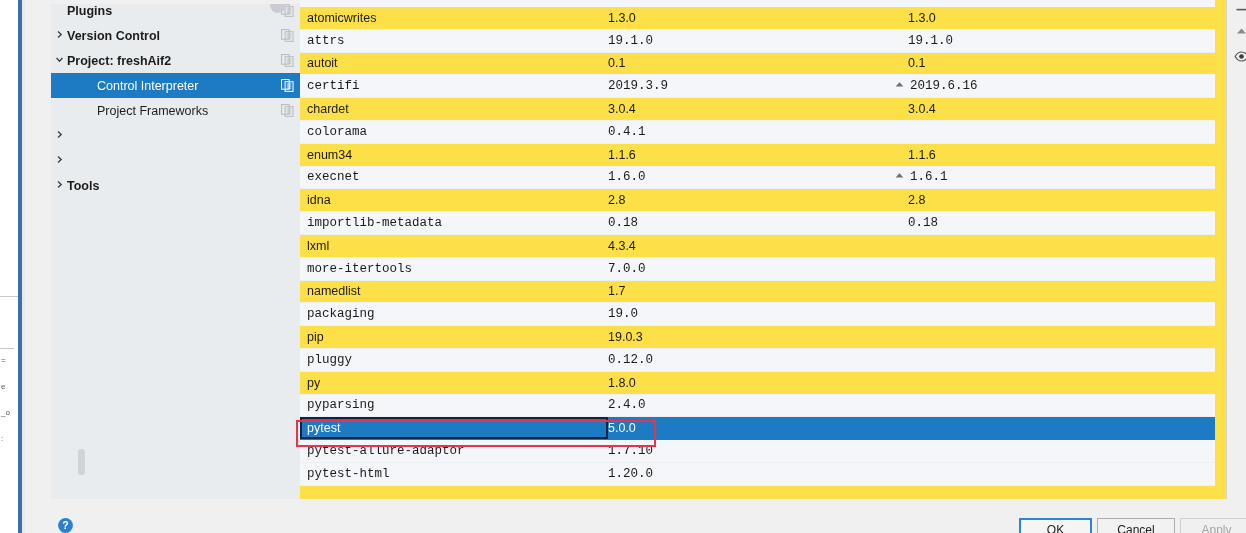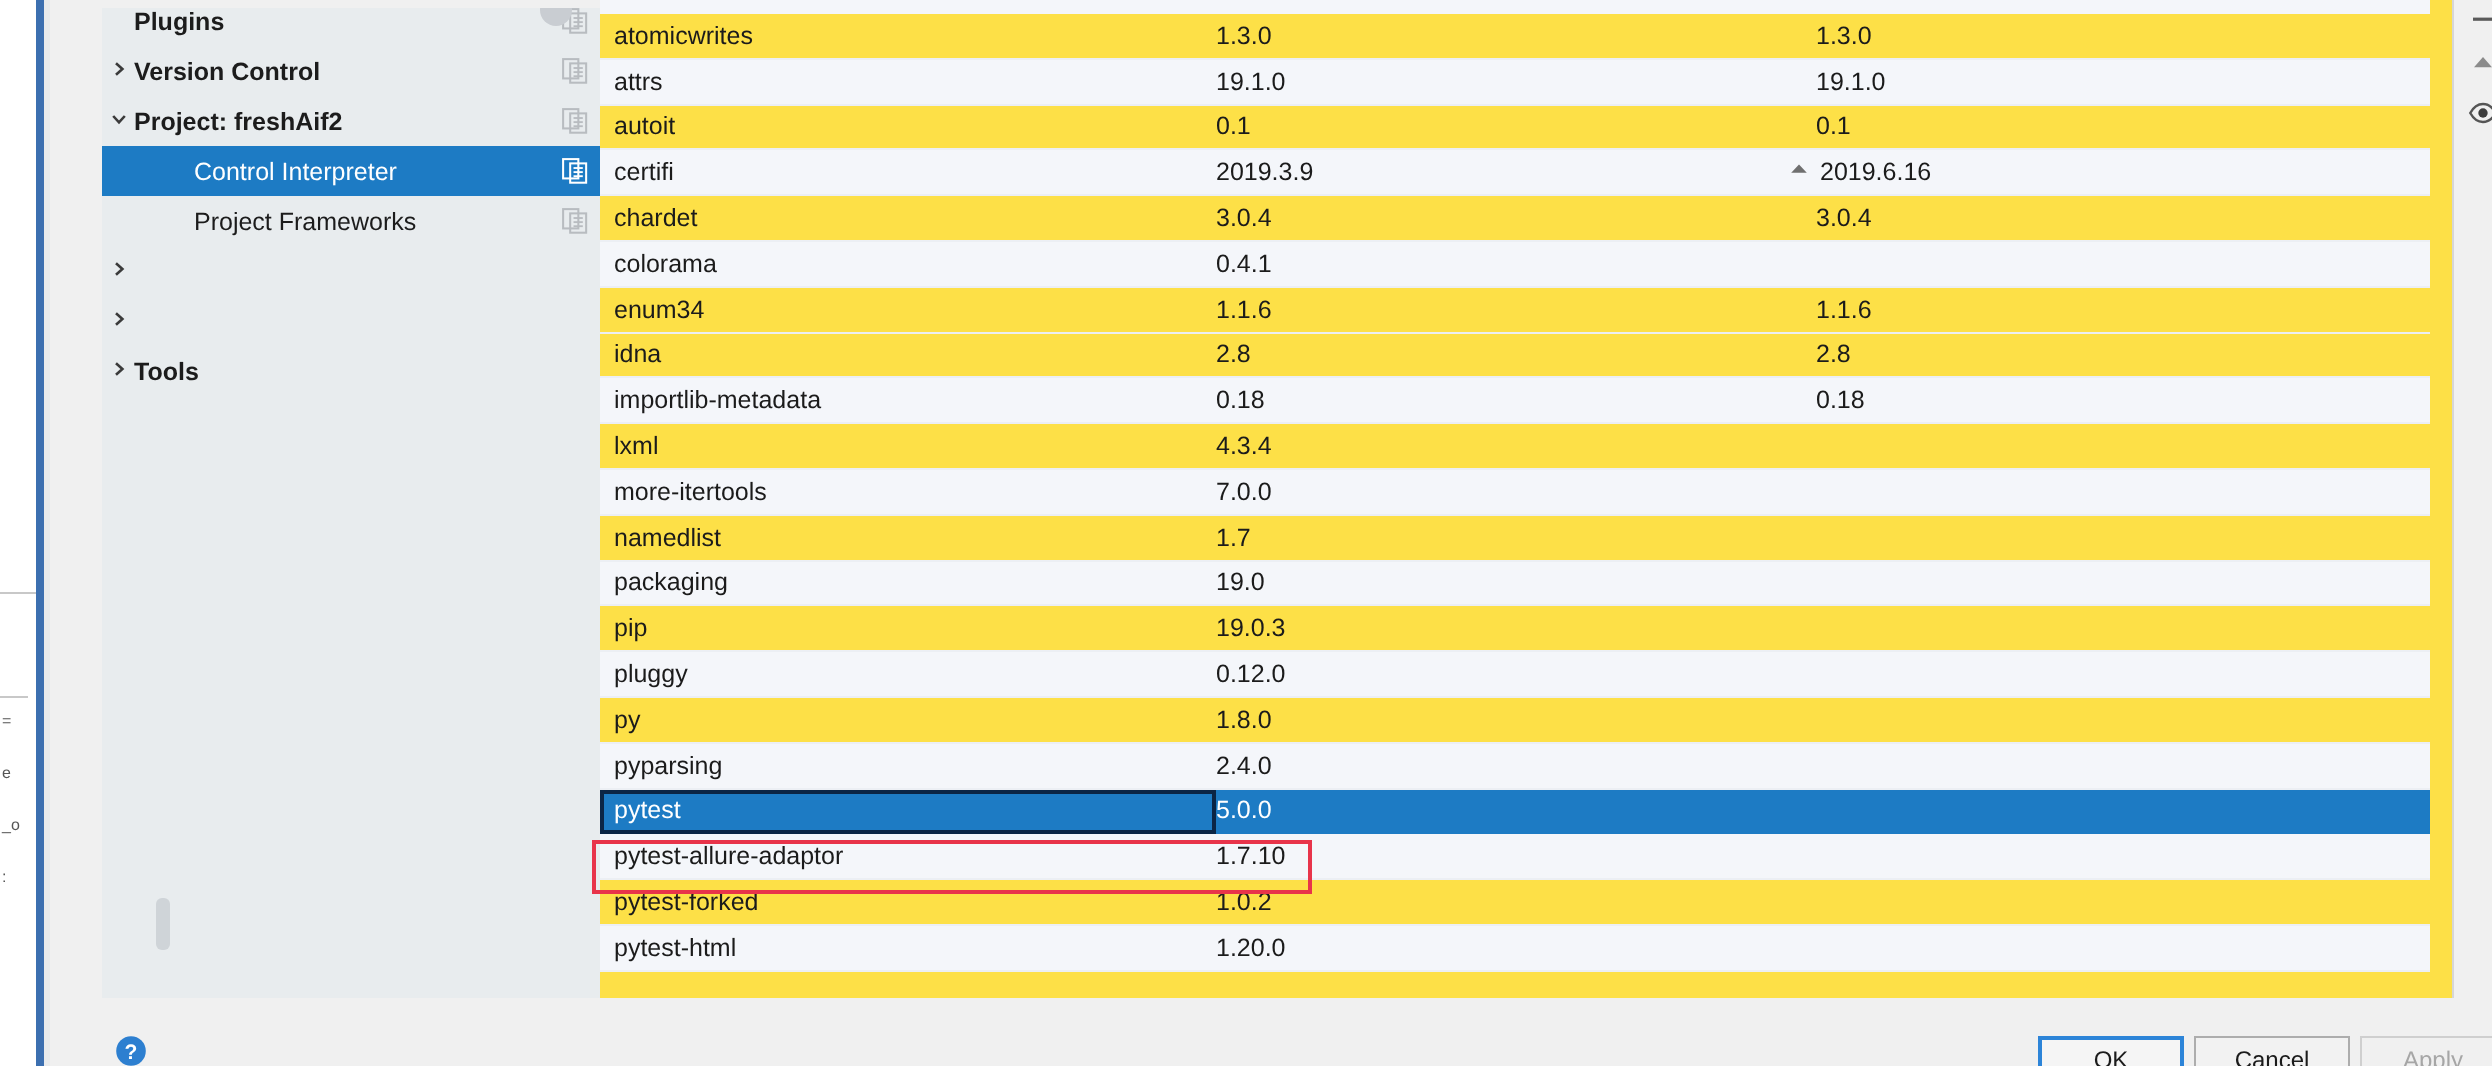--- a/index.html
+++ b/index.html
@@ -76,21 +76,21 @@
     background: #fde047; overflow: hidden;
   }
   .pkg-table {
     position: absolute; left: 0; top: 0; width: 915px;
   }
   .pkg-row {
     position: relative; height: 22.8px; width: 915px;
     border-bottom: 1px solid #eceff4;
     display: flex; align-items: center;
   }
-  .pkg-row.alt { background: #f4f6fa; }
+  .pkg-row.alt { background: #f4f6fa; font-family: Liberation Mono, monospace; }
   .pkg-row.sel { background: #1d7bc4; border-bottom-color: #1d7bc4; }
   .c-name {
     position: absolute; left: 7px; font-size: 12.5px; color: #1b1b1b;
     white-space: nowrap;
   }
   .c-ver {
     position: absolute; left: 308px; font-size: 12.5px; color: #1b1b1b;
     white-space: nowrap;
   }
   .c-latest {
@@ -307,20 +307,30 @@
             <span class="c-name">colorama</span>
             <span class="c-ver">0.4.1</span>
           </div>
           <div class="pkg-row">
             <span class="c-name">enum34</span>
             <span class="c-ver">1.1.6</span>
             <span class="c-latest">
               <span>1.1.6</span>
             </span>
           </div>
+          <div class="pkg-row alt">
+            <span class="c-name">execnet</span>
+            <span class="c-ver">1.6.0</span>
+            <span class="c-latest" style="left: 594px;">
+              <span class="up-arrow"><svg width="11" height="11" viewBox="0 0 11 11">
+                  <path d="M5.5 3.2 L9.4 7.4 L1.6 7.4 Z" fill="#6f6f6f"></path>
+                </svg></span>
+              <span>1.6.1</span>
+            </span>
+          </div>
           <div class="pkg-row">
             <span class="c-name">idna</span>
             <span class="c-ver">2.8</span>
             <span class="c-latest">
               <span>2.8</span>
             </span>
           </div>
           <div class="pkg-row alt">
             <span class="c-name">importlib-metadata</span>
             <span class="c-ver">0.18</span>
@@ -361,24 +371,20 @@
             <span class="c-ver">2.4.0</span>
           </div>
           <div class="pkg-row sel">
             <span class="c-name">pytest</span>
             <span class="c-ver">5.0.0</span>
             <div class="sel-box-name"></div>
           </div>
           <div class="pkg-row alt">
             <span class="c-name">pytest-allure-adaptor</span>
             <span class="c-ver">1.7.10</span>
-          </div>
-          <div class="pkg-row">
-            <span class="c-name">pytest-forked</span>
-            <span class="c-ver">1.0.2</span>
           </div>
           <div class="pkg-row alt">
             <span class="c-name">pytest-html</span>
             <span class="c-ver">1.20.0</span>
           </div>
         </div>
 
     </div>
 
     <div class="anno-red"></div>

